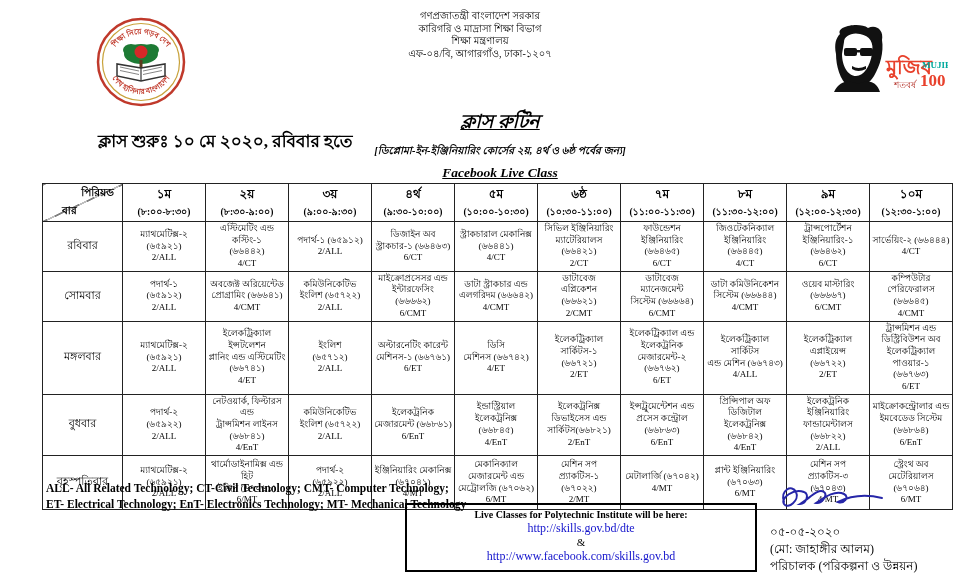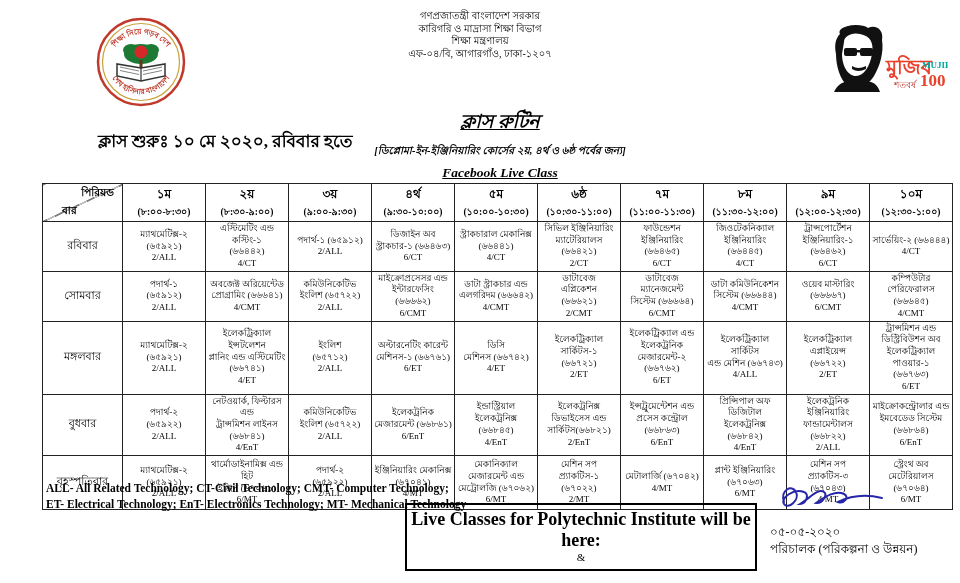--- a/index.html
+++ b/index.html
@@ -39,21 +39,21 @@
   tbody tr:nth-child(1){height:45px;}
   tbody tr:nth-child(2){height:48px;}
   tbody tr:nth-child(3){height:56px;}
   tbody tr:nth-child(4){height:58px;}
   tbody tr:nth-child(5){height:54px;}
 
   
   .legend{position:absolute;left:46px;top:481px;font-size:11.5px;font-weight:bold;line-height:1.35;}
   .live-box{position:absolute;left:405px;top:503px;width:352px;border:2px solid #000;
             text-align:center;padding:4px 4px 6px 4px;box-sizing:border-box;}
-  .live-title{font-size:18px;font-weight:bold;}
+  .live-title{font-size:10px;font-weight:bold;}
   .live-link{font-size:12px;display:block;margin-top:1px;text-decoration:none;}
   .live-amp{font-size:11px;}
   .sig-block{position:absolute;left:770px;top:480px;width:185px;text-align:left;line-height:1.4;}
   .sig-date{font-size:12px;}
   .sig-name{font-size:12px;}
   .sig-role{font-size:12px;}
 </style>
 </head>
 <body>
 
@@ -351,24 +351,27 @@
       </tbody>
   </table>
 
   <div class="legend">
     <div>ALL- All Related Technology; CT-Civil Technology; CMT- Computer Technology;</div>
     <div>ET- Electrical Technology; EnT- Electronics Technology; MT- Mechanical Technology</div>
   </div>
 
   <div class="live-box">
     <div class="live-title">Live Classes for Polytechnic Institute will be here:</div>
+    <a class="live-link" href="#" style="color: rgb(20, 20, 204);">http://skills.gov.bd/dte</a>
     <div class="live-amp">&amp;</div>
+    <a class="live-link" href="#" style="color: rgb(20, 20, 204);">http://www.facebook.com/skills.gov.bd</a>
   </div>
 
   <div class="sig-block">
     <svg width="130" height="38" viewBox="0 0 130 38">
       <path d="M14 22 C10 10 22 4 26 12 C30 20 18 30 14 24 C10 18 24 8 34 12 C40 14 36 24 30 24 C40 18 48 8 54 12 C58 15 52 24 46 23 C56 16 66 10 74 14 C80 17 74 24 68 22 C80 16 96 14 112 18" fill="none" class="sig-stroke" stroke="#2626a8" stroke-width="2" stroke-linecap="round"></path>
     </svg>
     <div class="sig-date">০৫-০৫-২০২০</div>
+    <div class="sig-name">(মো: জাহাঙ্গীর আলম)</div>
     <div class="sig-role">পরিচালক (পরিকল্পনা ও উন্নয়ন)</div>
   </div>
 
 </div>
 
 </body></html>

